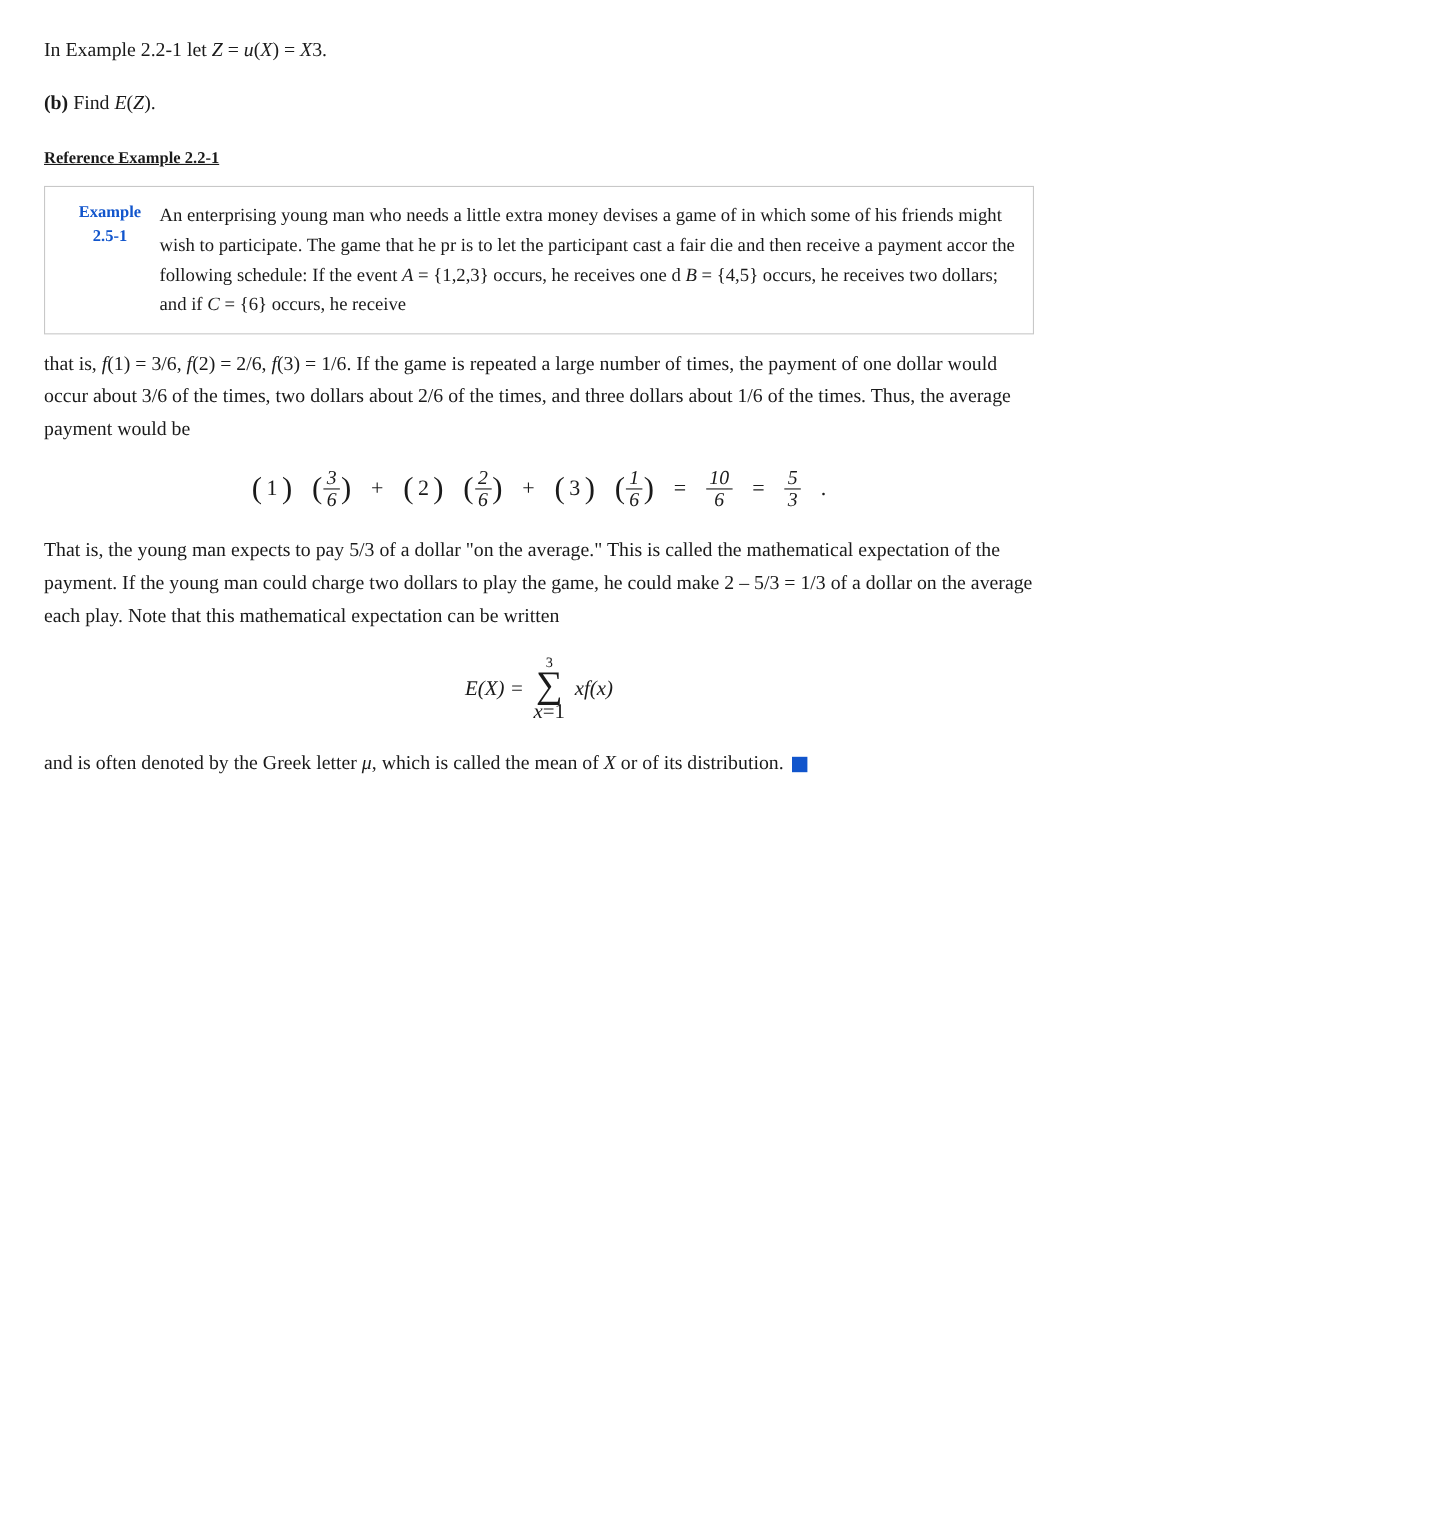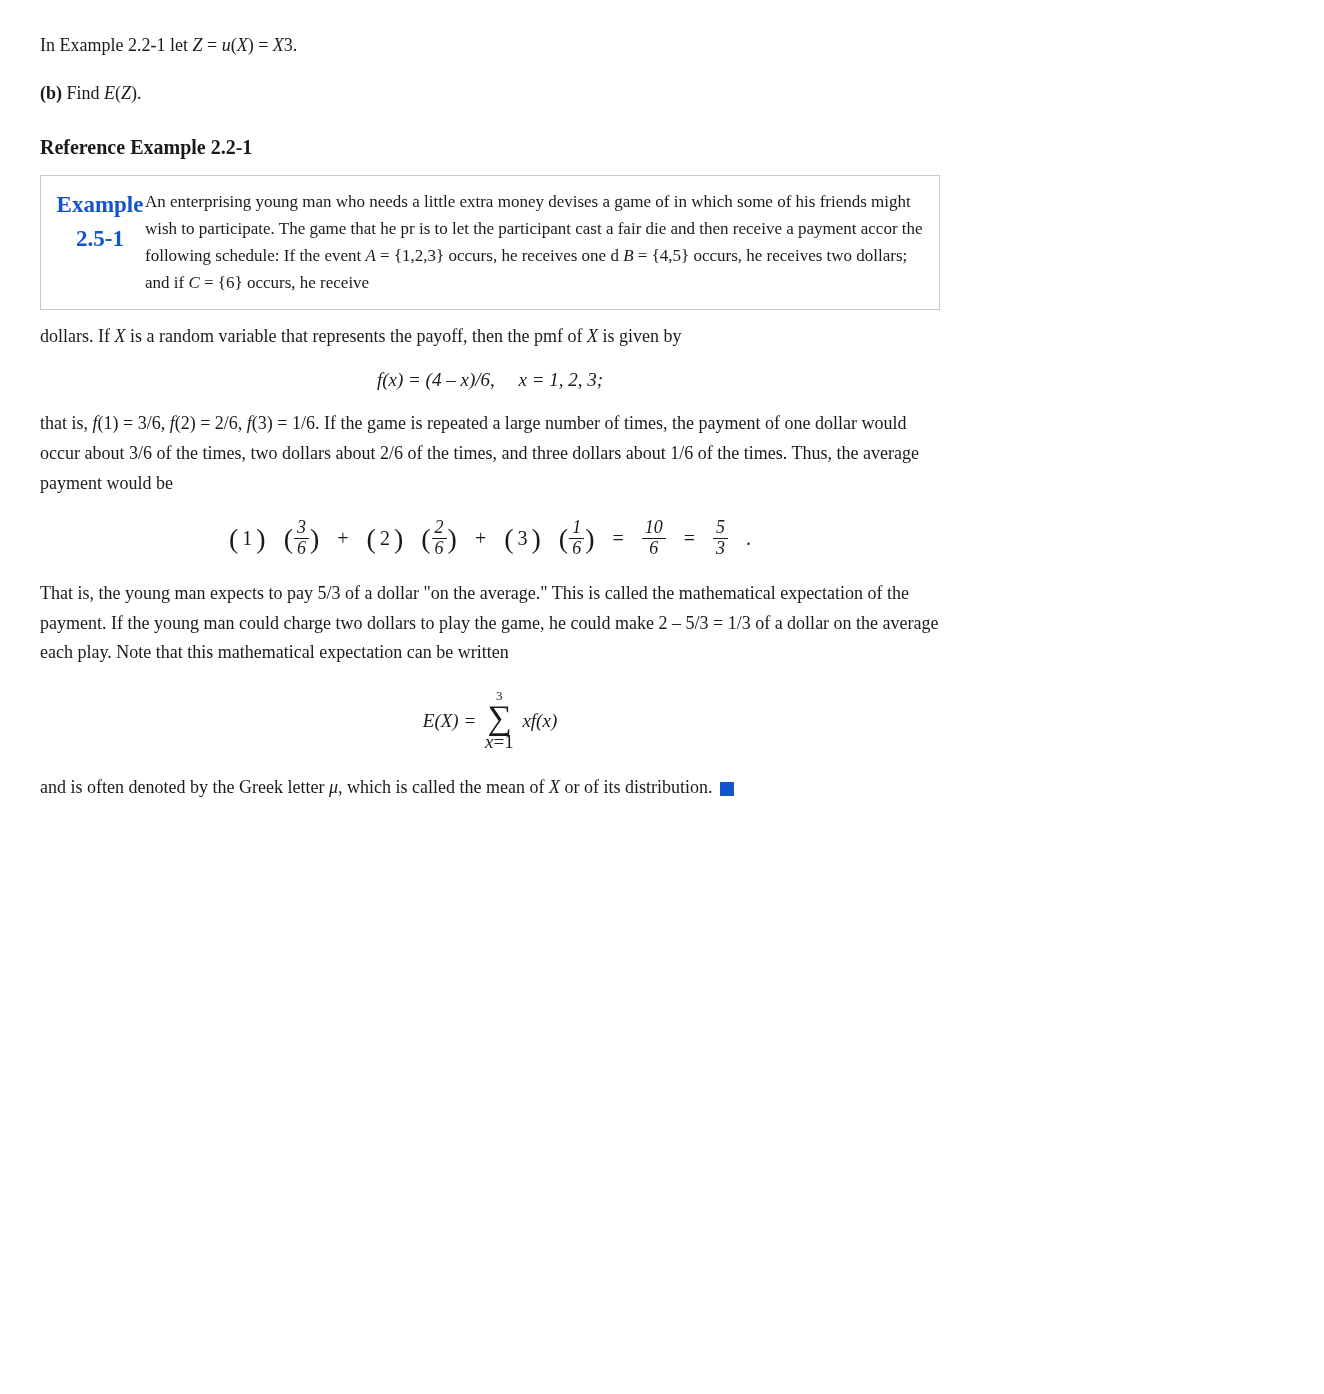--- a/index.html
+++ b/index.html
@@ -20,34 +20,35 @@
     }
     .question-block {
       margin-bottom: 14px;
       line-height: 1.6;
     }
     .question-block .label {
       font-weight: bold;
     }
     .reference-heading {
       font-weight: bold;
-      font-size: 20px;
+      font-size: 15px;
       margin-top: 28px;
       margin-bottom: 16px;
+      text-decoration: underline;
     }
     .example-box {
       display: flex;
       margin-bottom: 12px;
       border: 1px solid #c8c8c8;
       padding: 12px 14px;
     }
     .example-label {
       color: #1155cc;
       font-weight: bold;
-      font-size: 23px;
+      font-size: 15px;
       min-width: 90px;
       text-align: center;
       line-height: 1.5;
       flex-shrink: 0;
       font-family: Liberation Serif, serif;
     }
     .example-text {
       font-size: 17px;
       line-height: 1.6;
       flex: 1;
@@ -153,30 +154,21 @@
     </div>
     <div class="example-text">
       An enterprising young man who needs a little extra money devises a game of
       in which some of his friends might wish to participate. The game that he pr
       is to let the participant cast a fair die and then receive a payment accor
       the following schedule: If the event <i>A</i> = {1,2,3} occurs, he receives one d
       <i>B</i> = {4,5} occurs, he receives two dollars; and if <i>C</i> = {6} occurs, he receive
     </div>
   </div>
 
-  <div class="para">
-    dollars. If <i>X</i> is a random variable that represents the payoff, then the pmf of <i>X</i> is
-    given by
-  </div>
-
-  <div class="math-display">
-    <span>
-      <i>f</i>(<i>x</i>) = (4 – <i>x</i>)/6,&nbsp;&nbsp;&nbsp;&nbsp;&nbsp;<i>x</i> = 1, 2, 3;
-    </span>
-  </div>
+
 
   <div class="para">
     that is, <i>f</i>(1) = 3/6, <i>f</i>(2) = 2/6, <i>f</i>(3) = 1/6. If the game is repeated a large number
     of times, the payment of one dollar would occur about 3/6 of the times, two dollars
     about 2/6 of the times, and three dollars about 1/6 of the times. Thus, the average
     payment would be
   </div>
 
   <div class="formula-row">
 

